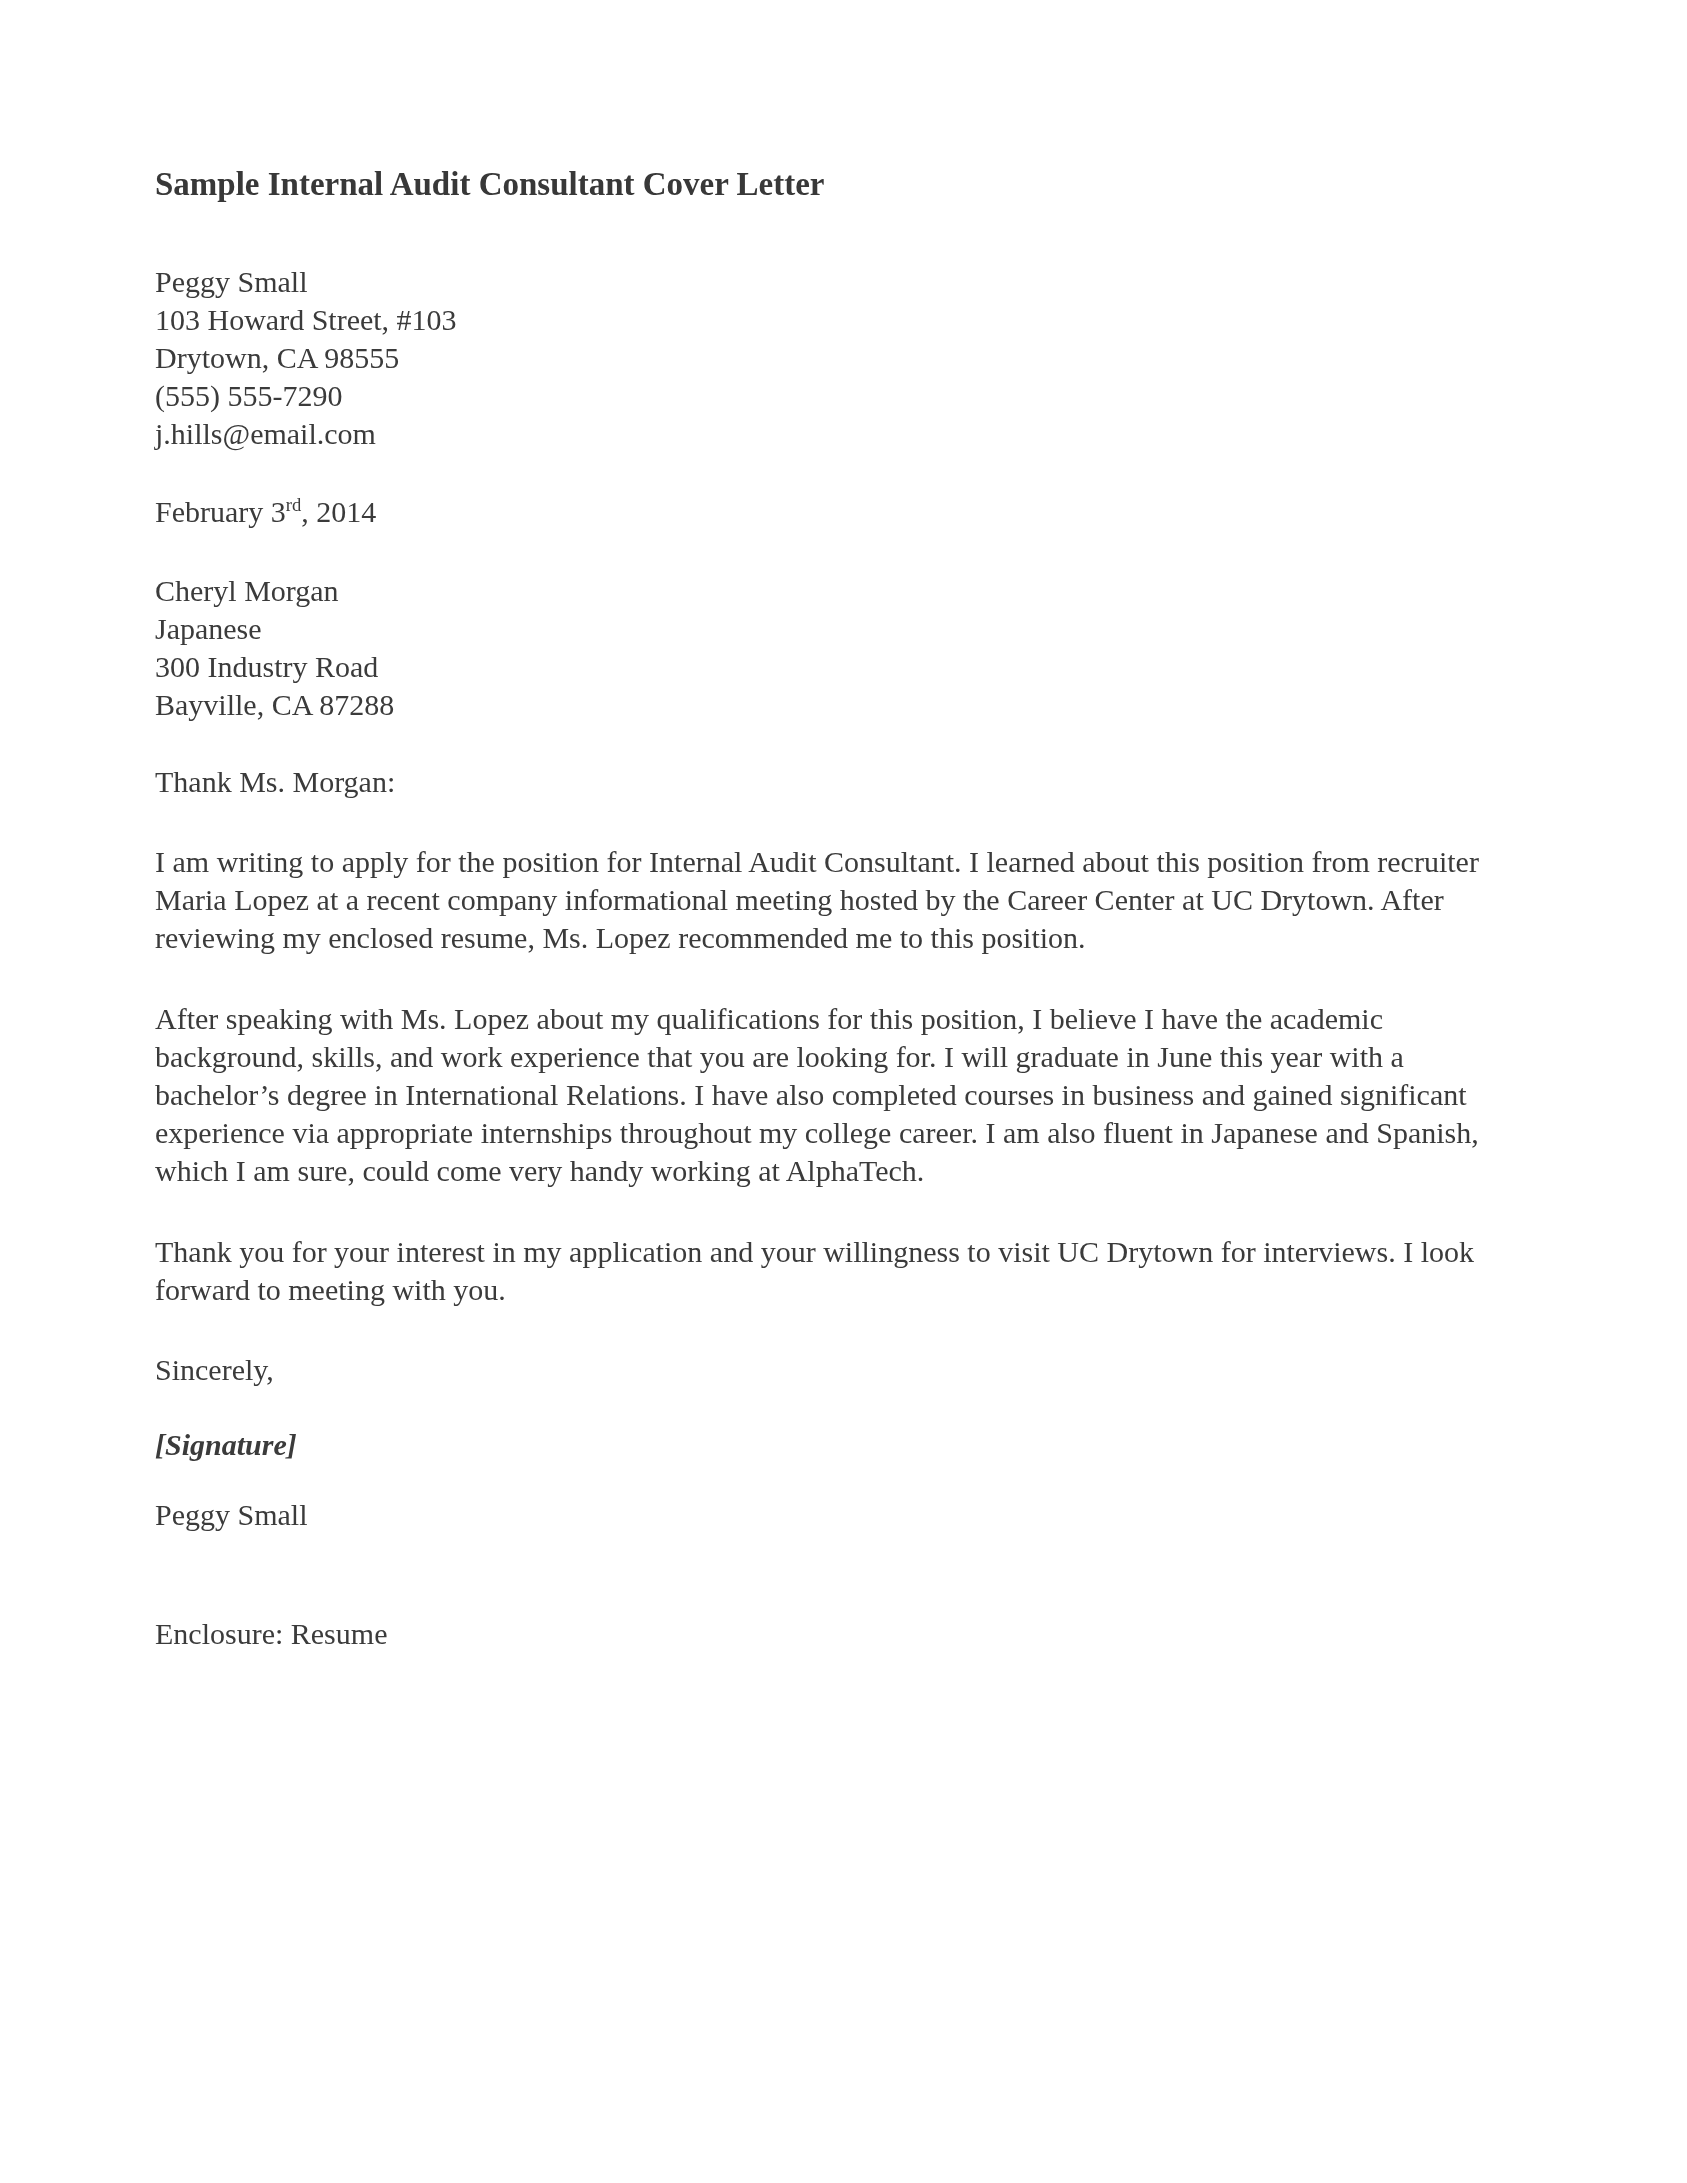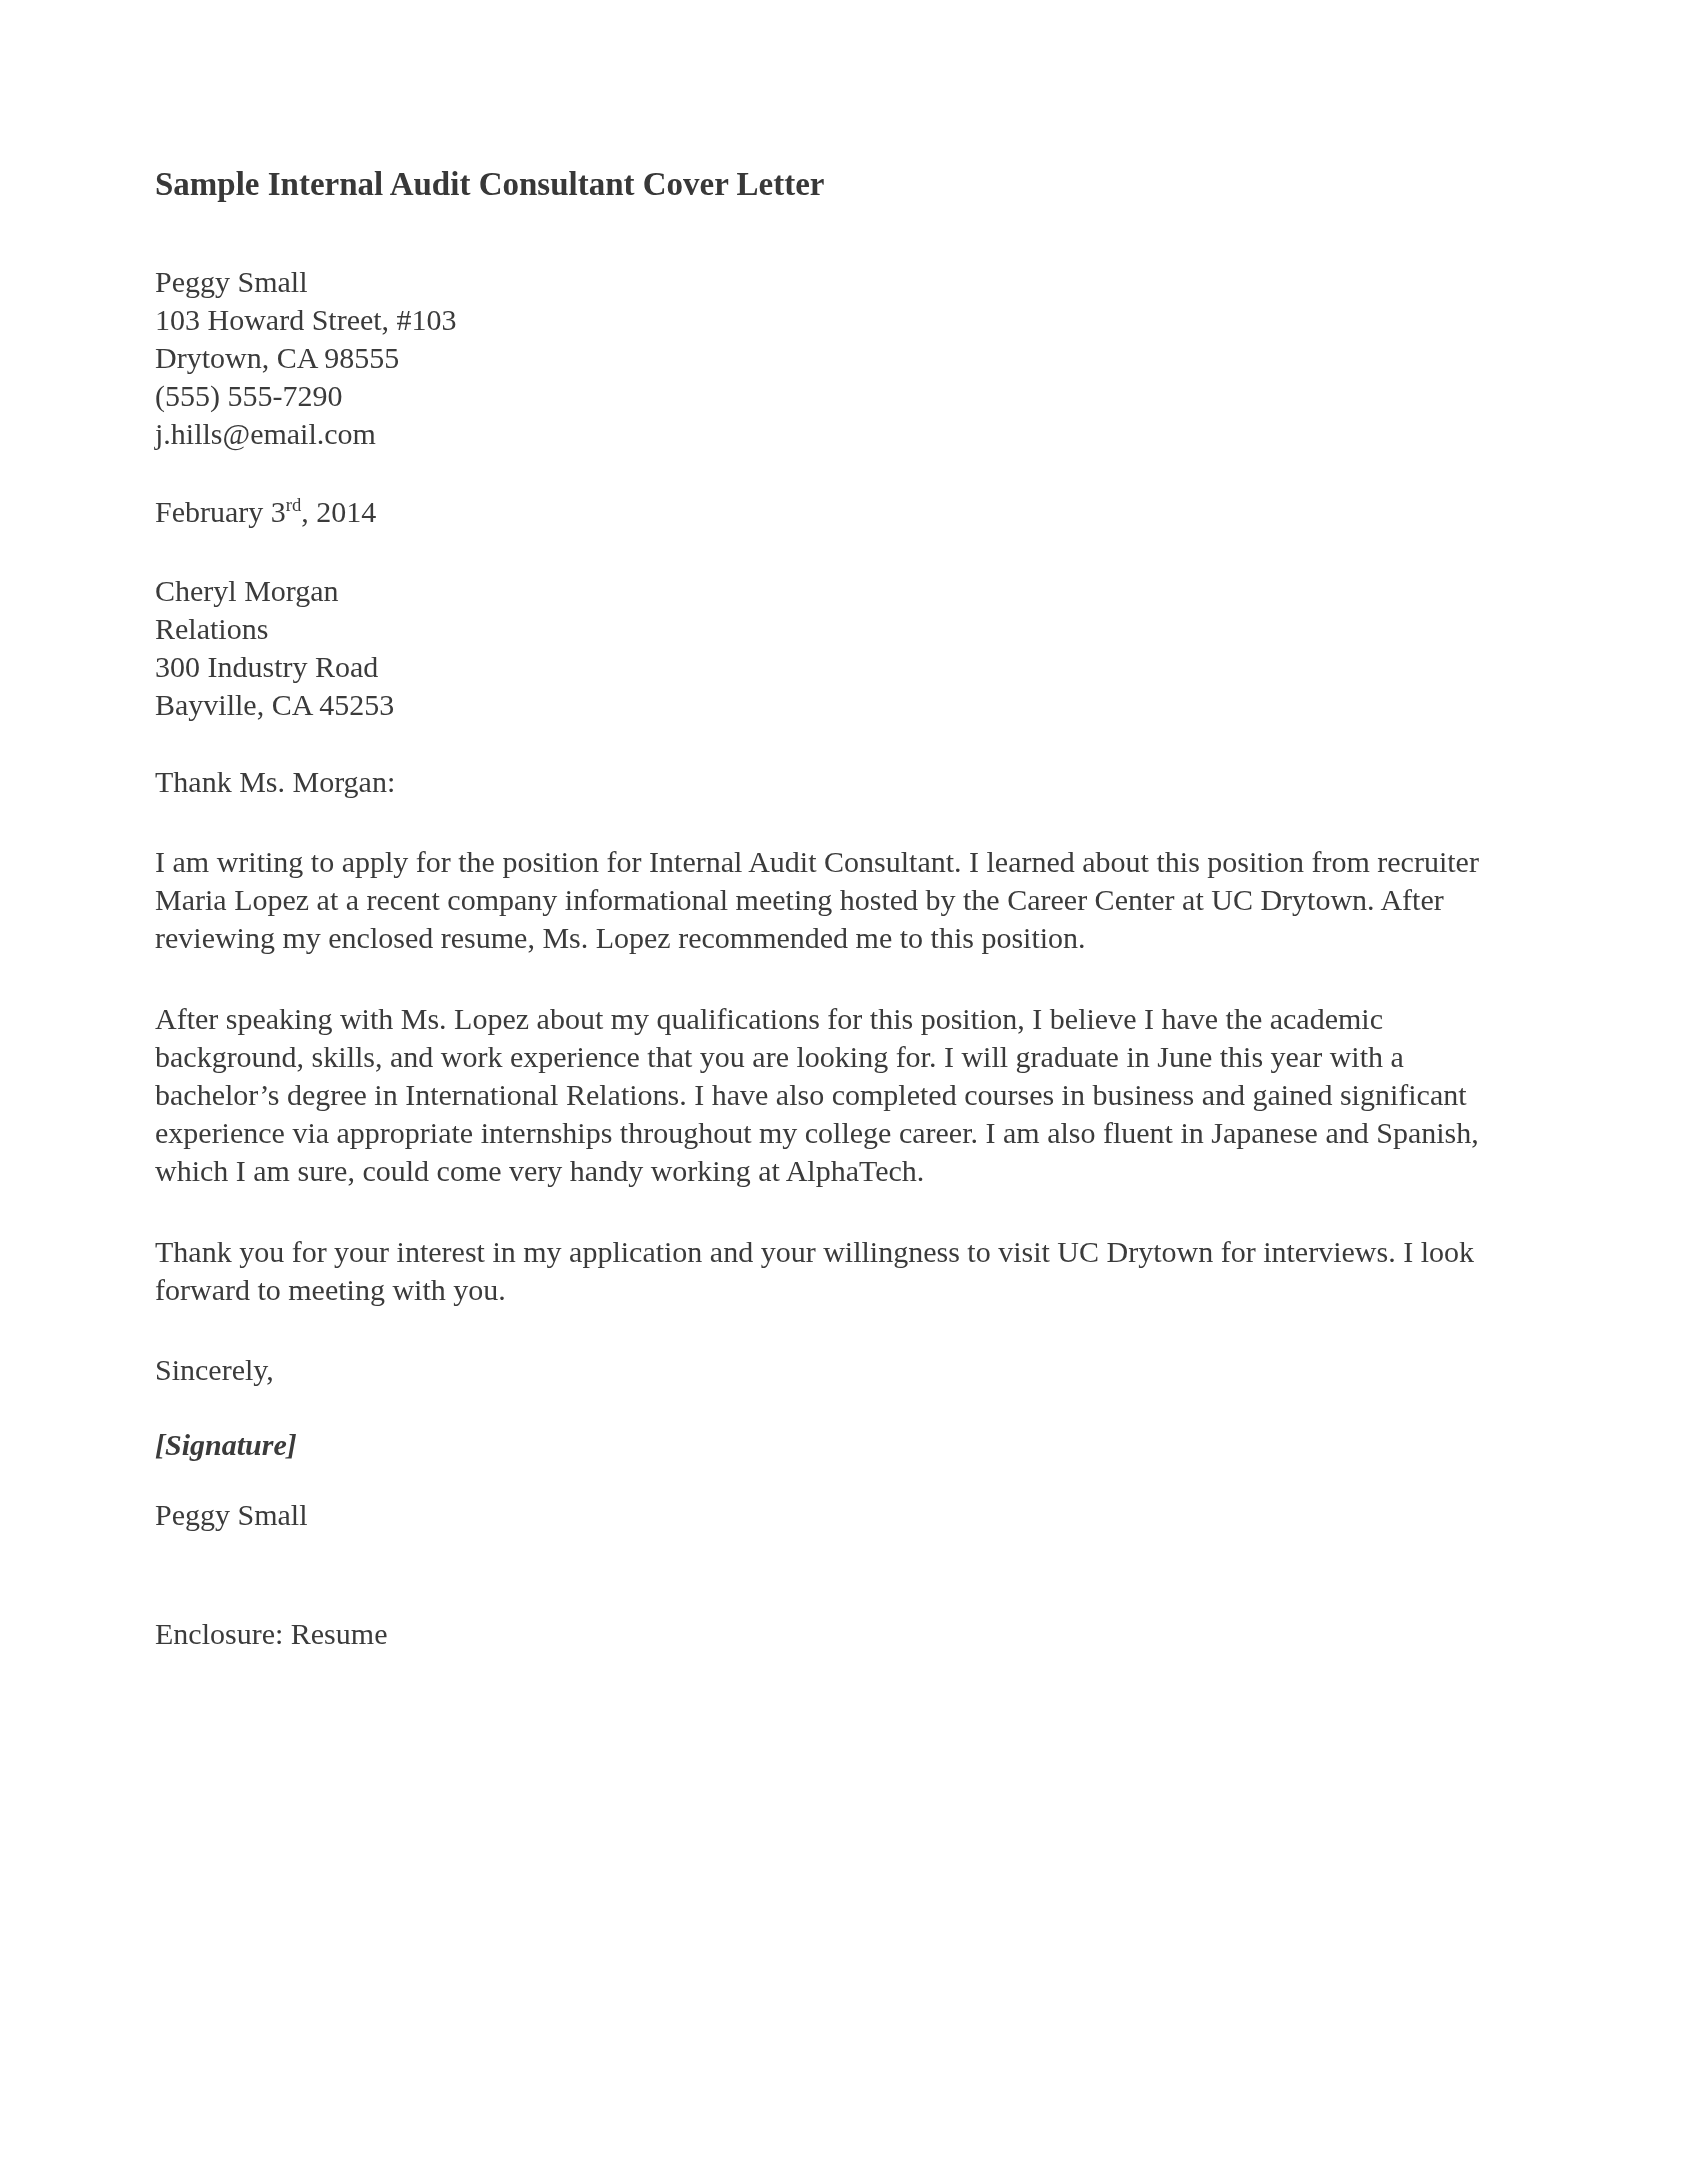--- a/index.html
+++ b/index.html
@@ -61,23 +61,23 @@
     <div>103 Howard Street, #103</div>
     <div>Drytown, CA 98555</div>
     <div>(555) 555-7290</div>
     <div>j.hills@email.com</div>
   </div>
 
   <p class="block date-line"><span>February 3</span><sup class="ordinal">rd</sup><span>, 2014</span></p>
 
   <div class="block recipient">
     <div>Cheryl Morgan</div>
-    <div>Relations</div>
+    <div>Japanese</div>
     <div>300 Industry Road</div>
-    <div>Bayville, CA 45253</div>
+    <div>Bayville, CA 87288</div>
   </div>
 
   <p class="block salutation">Thank Ms. Morgan:</p>
 
   <p class="block body-para">I am writing to apply for the position for Internal Audit Consultant. I learned about this position from recruiter Maria Lopez at a recent company informational meeting hosted by the Career Center at UC Drytown. After reviewing my enclosed resume, Ms. Lopez recommended me to this position.</p>
 
   <p class="block body-para">After speaking with Ms. Lopez about my qualifications for this position, I believe I have the academic background, skills, and work experience that you are looking for. I will graduate in June this year with a bachelor’s degree in International Relations. I have also completed courses in business and gained significant experience via appropriate internships throughout my college career. I am also fluent in Japanese and Spanish, which I am sure, could come very handy working at AlphaTech.</p>
 
   <p class="block body-para body-para-3">Thank you for your interest in my application and your willingness to visit UC Drytown for interviews. I look forward to meeting with you.</p>
 

